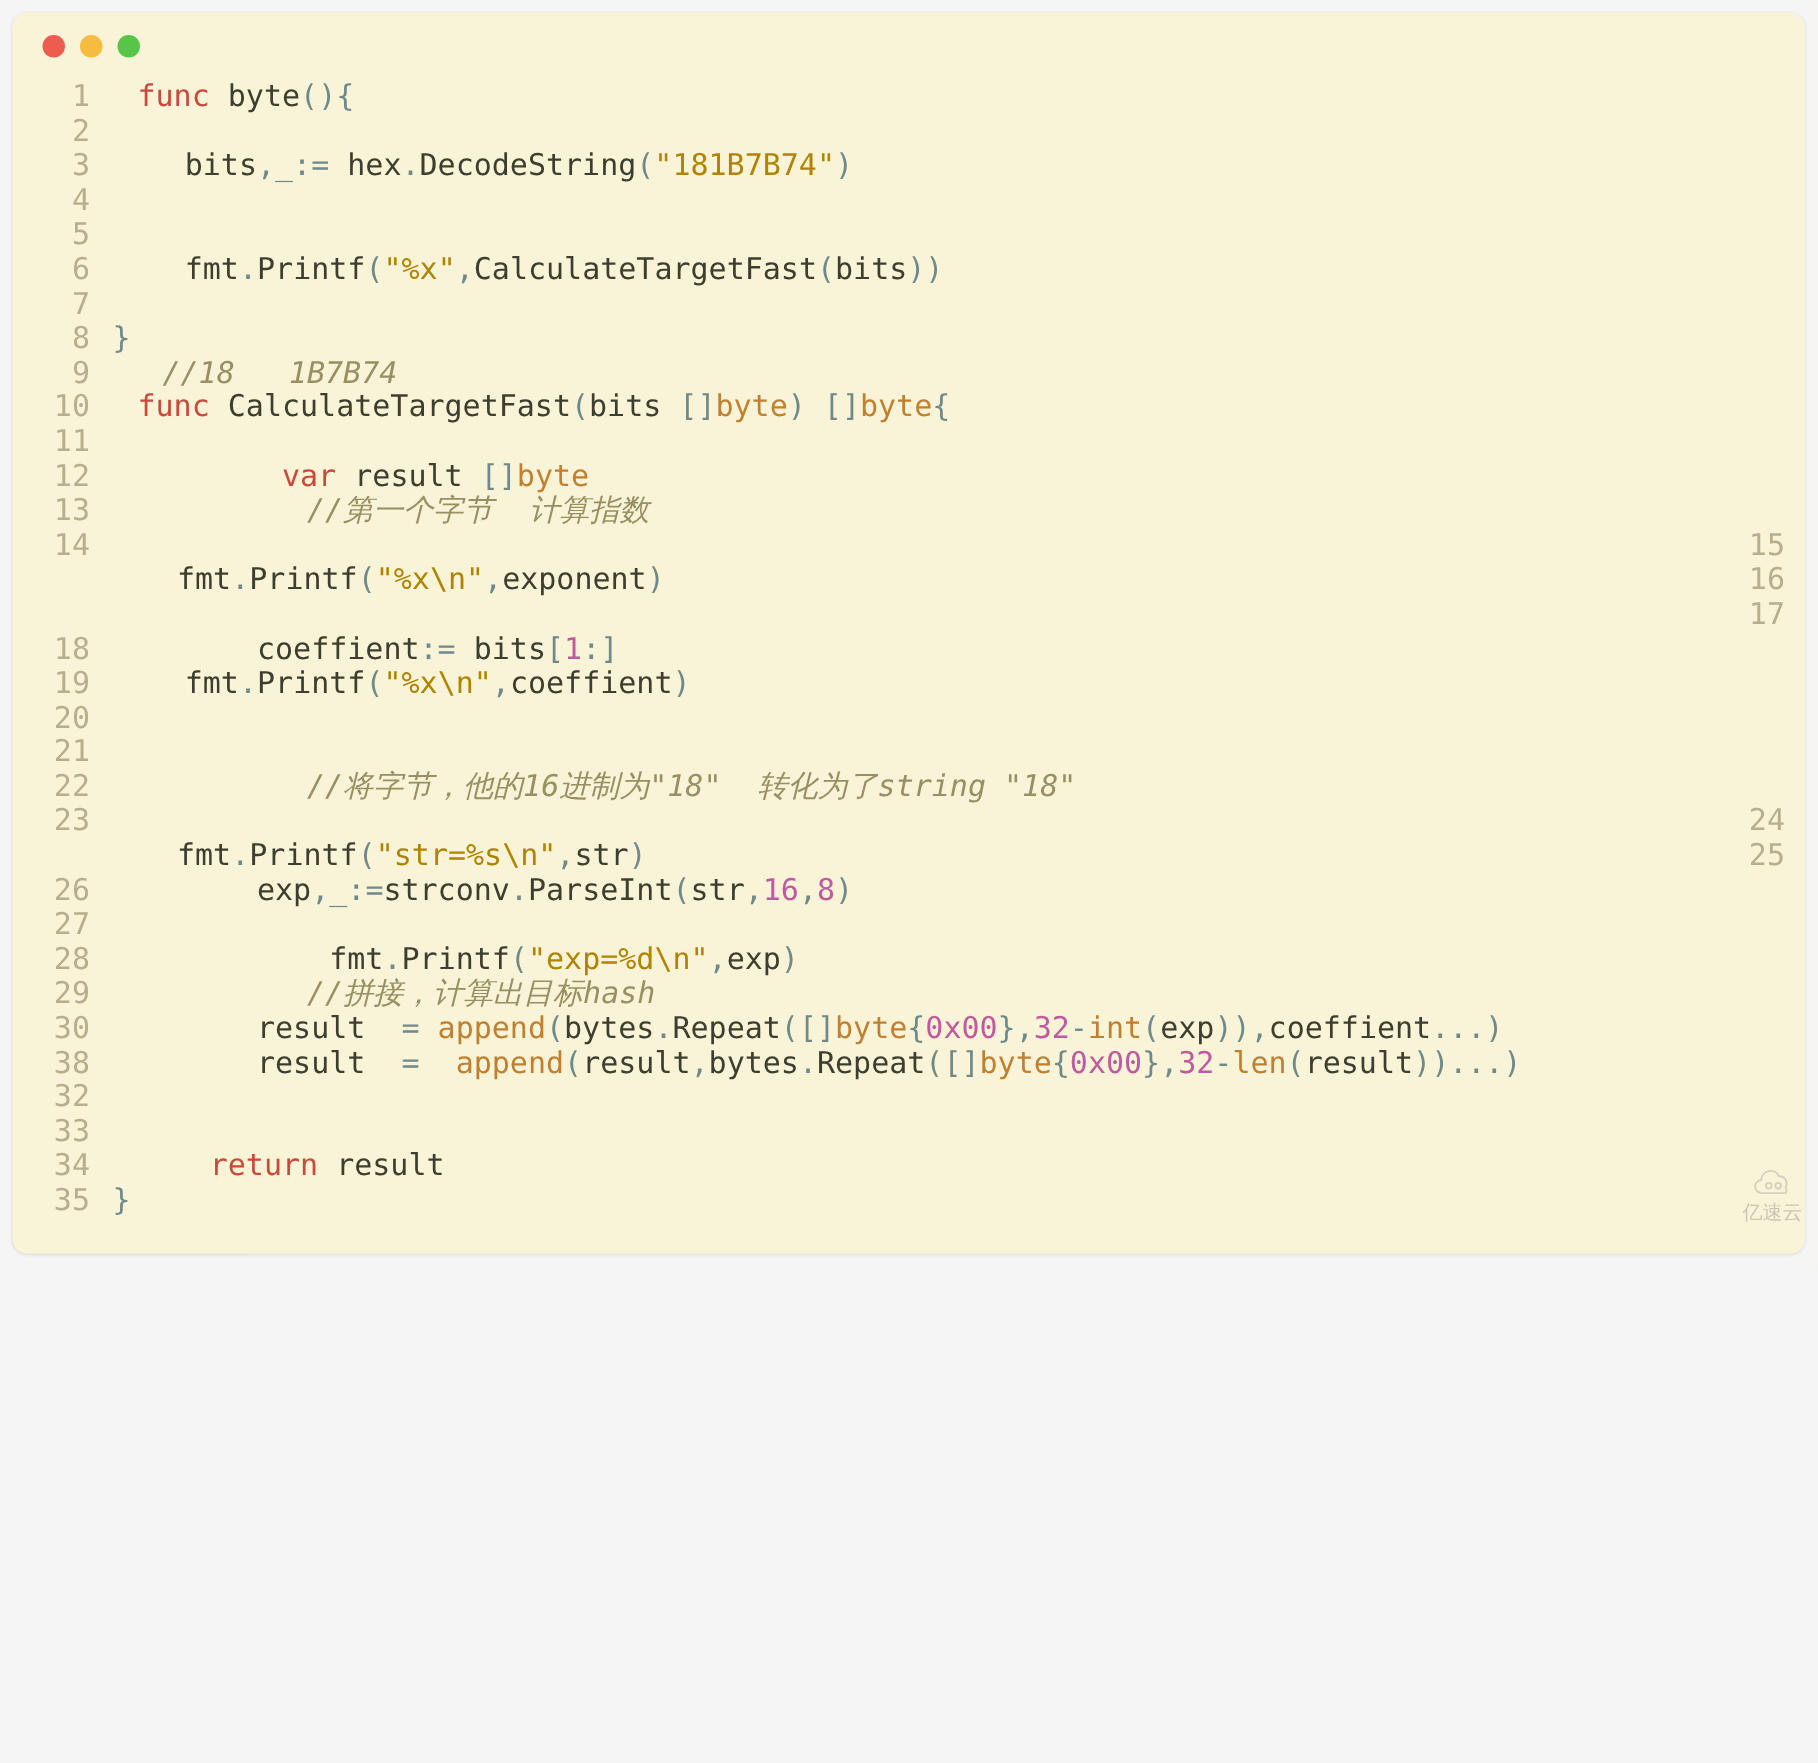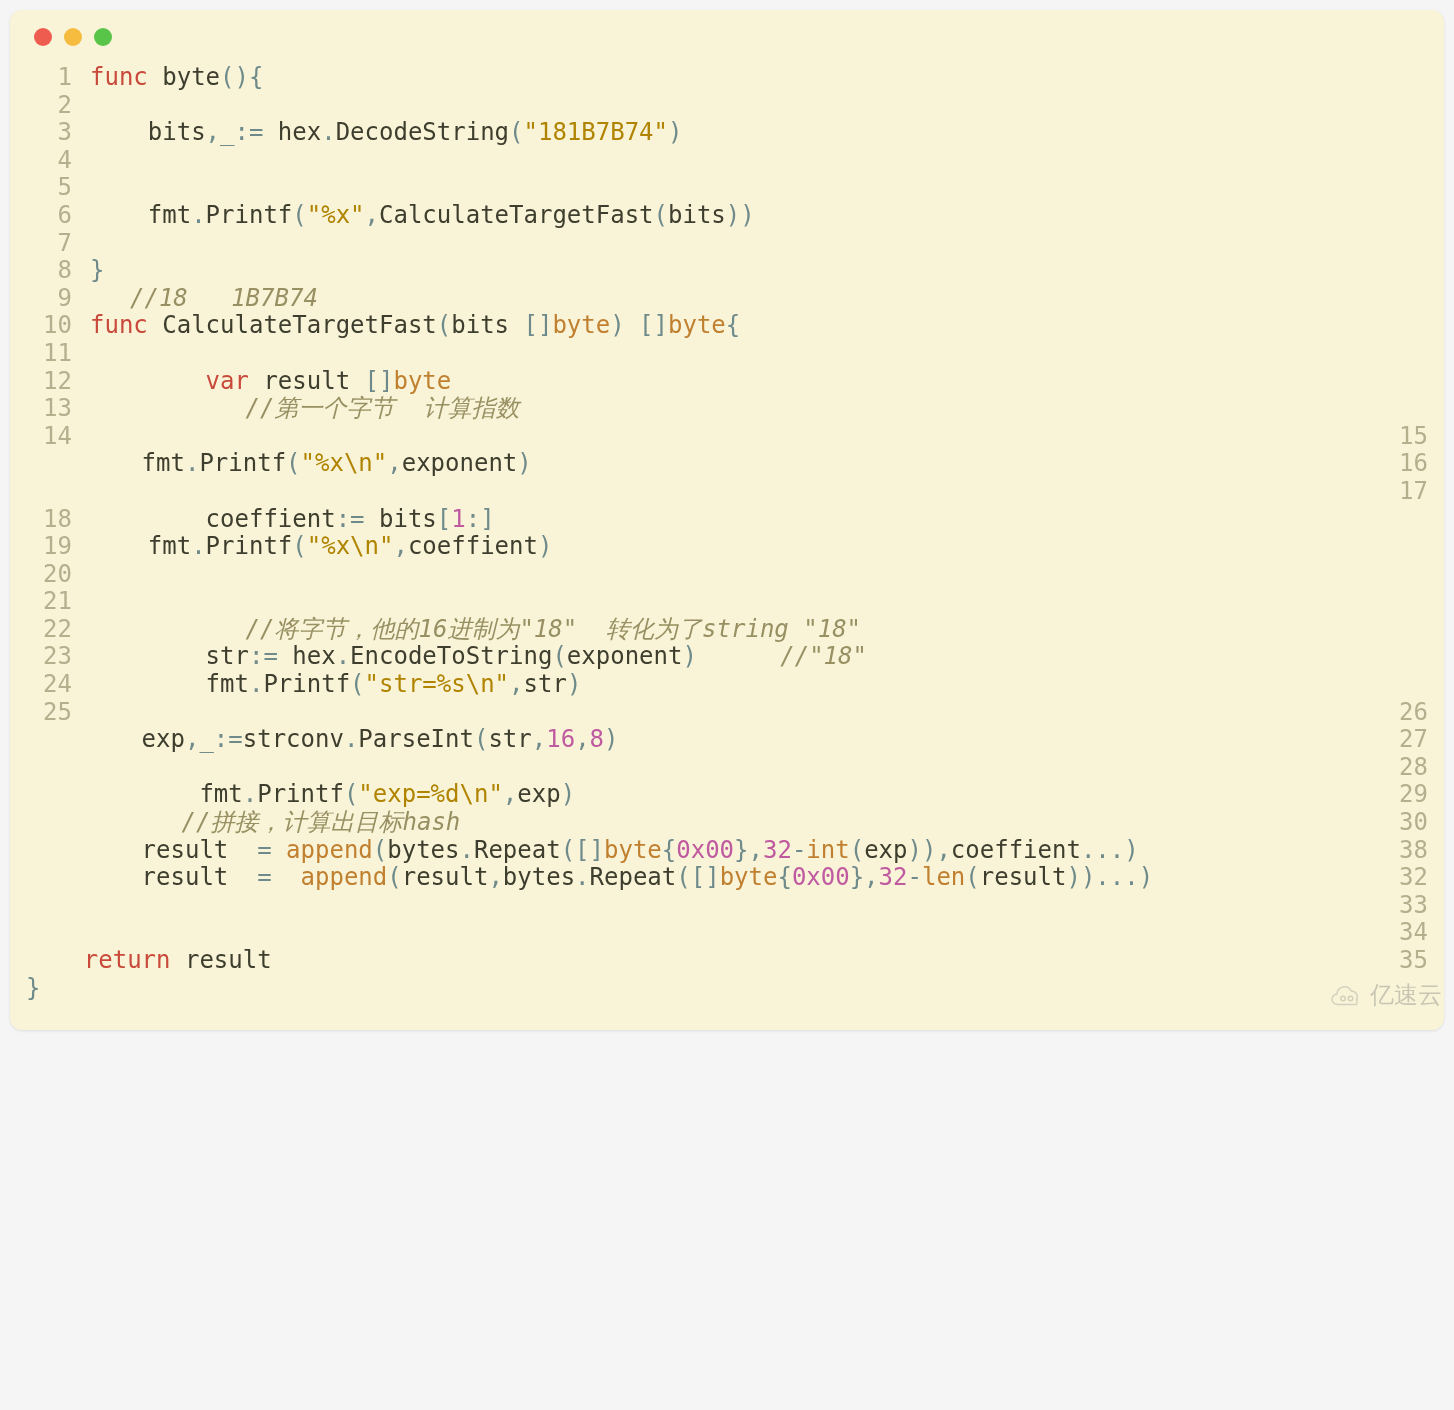--- a/index.html
+++ b/index.html
@@ -62,39 +62,40 @@
   .ln {
     text-align: right;
     color: var(--gutter);
     user-select: none;
     white-space: pre;
   }
   .cl {
     white-space: pre;
     color: var(--text);
   }
-  .kw  { color: var(--kw); }
+  .kw  { color: var(--kw); margin-left: 20px; }
   .id  { color: var(--id); }
   .str { color: var(--str); }
   .cm  { color: var(--comment); font-style: italic; margin-left: 40px; }
   .ty  { color: var(--type); }
   .num { color: var(--num); }
   .sl  { color: var(--slate); }
 
   .watermark {
     position: absolute;
     right: 2px;
     bottom: 22px;
     display: flex;
     align-items: center;
     gap: 6px;
     opacity: 0.32;
     color: #666;
     font-family: sans-serif;
-    font-size: 24px;
+    font-size: 16px;
+    flex-direction: column;
   }
   .watermark svg { width: 36px; height: 24px; }
 </style>
 </head>
 <body>
 
 <div class="card">
 
   <div class="dots">
     <div class="dot red"></div>
@@ -139,21 +140,20 @@
       <div class="cl"><span>        </span><span class="id">coeffient</span><span class="sl">:=</span><span class="id"> bits</span><span class="sl">[</span><span class="num">1</span><span class="sl">:]</span></div>
       <div class="ln">19</div>
       <div class="cl"><span>    </span><span class="id">fmt</span><span class="sl">.</span><span class="id">Printf</span><span class="sl">(</span><span class="str">"%x\n"</span><span class="sl">,</span><span class="id">coeffient</span><span class="sl">)</span></div>
       <div class="ln">20</div>
       <div class="cl"> </div>
       <div class="ln">21</div>
       <div class="cl"> </div>
       <div class="ln">22</div>
       <div class="cl"><span>        </span><span class="cm">//将字节，他的16进制为"18"  转化为了string "18"</span></div>
       <div class="ln">23</div>
-      <div class="cl"><span>        </span><span class="id">str</span><span class="sl">:=</span><span class="id"> hex</span><span class="sl">.</span><span class="id">EncodeToString</span><span class="sl">(</span><span class="id">exponent</span><span class="sl">)   </span><span class="cm">//"18"</span></div>
       <div class="ln">24</div>
       <div class="cl"><span>        </span><span class="id">fmt</span><span class="sl">.</span><span class="id">Printf</span><span class="sl">(</span><span class="str">"str=%s\n"</span><span class="sl">,</span><span class="id">str</span><span class="sl">)</span></div>
       <div class="ln">25</div>
       <div class="ln">26</div>
       <div class="cl"><span>        </span><span class="id">exp</span><span class="sl">,_:=</span><span class="id">strconv</span><span class="sl">.</span><span class="id">ParseInt</span><span class="sl">(</span><span class="id">str</span><span class="sl">,</span><span class="num">16</span><span class="sl">,</span><span class="num">8</span><span class="sl">)</span></div>
       <div class="ln">27</div>
       <div class="cl"> </div>
       <div class="ln">28</div>
       <div class="cl"><span>            </span><span class="id">fmt</span><span class="sl">.</span><span class="id">Printf</span><span class="sl">(</span><span class="str">"exp=%d\n"</span><span class="sl">,</span><span class="id">exp</span><span class="sl">)</span></div>
       <div class="ln">29</div>

